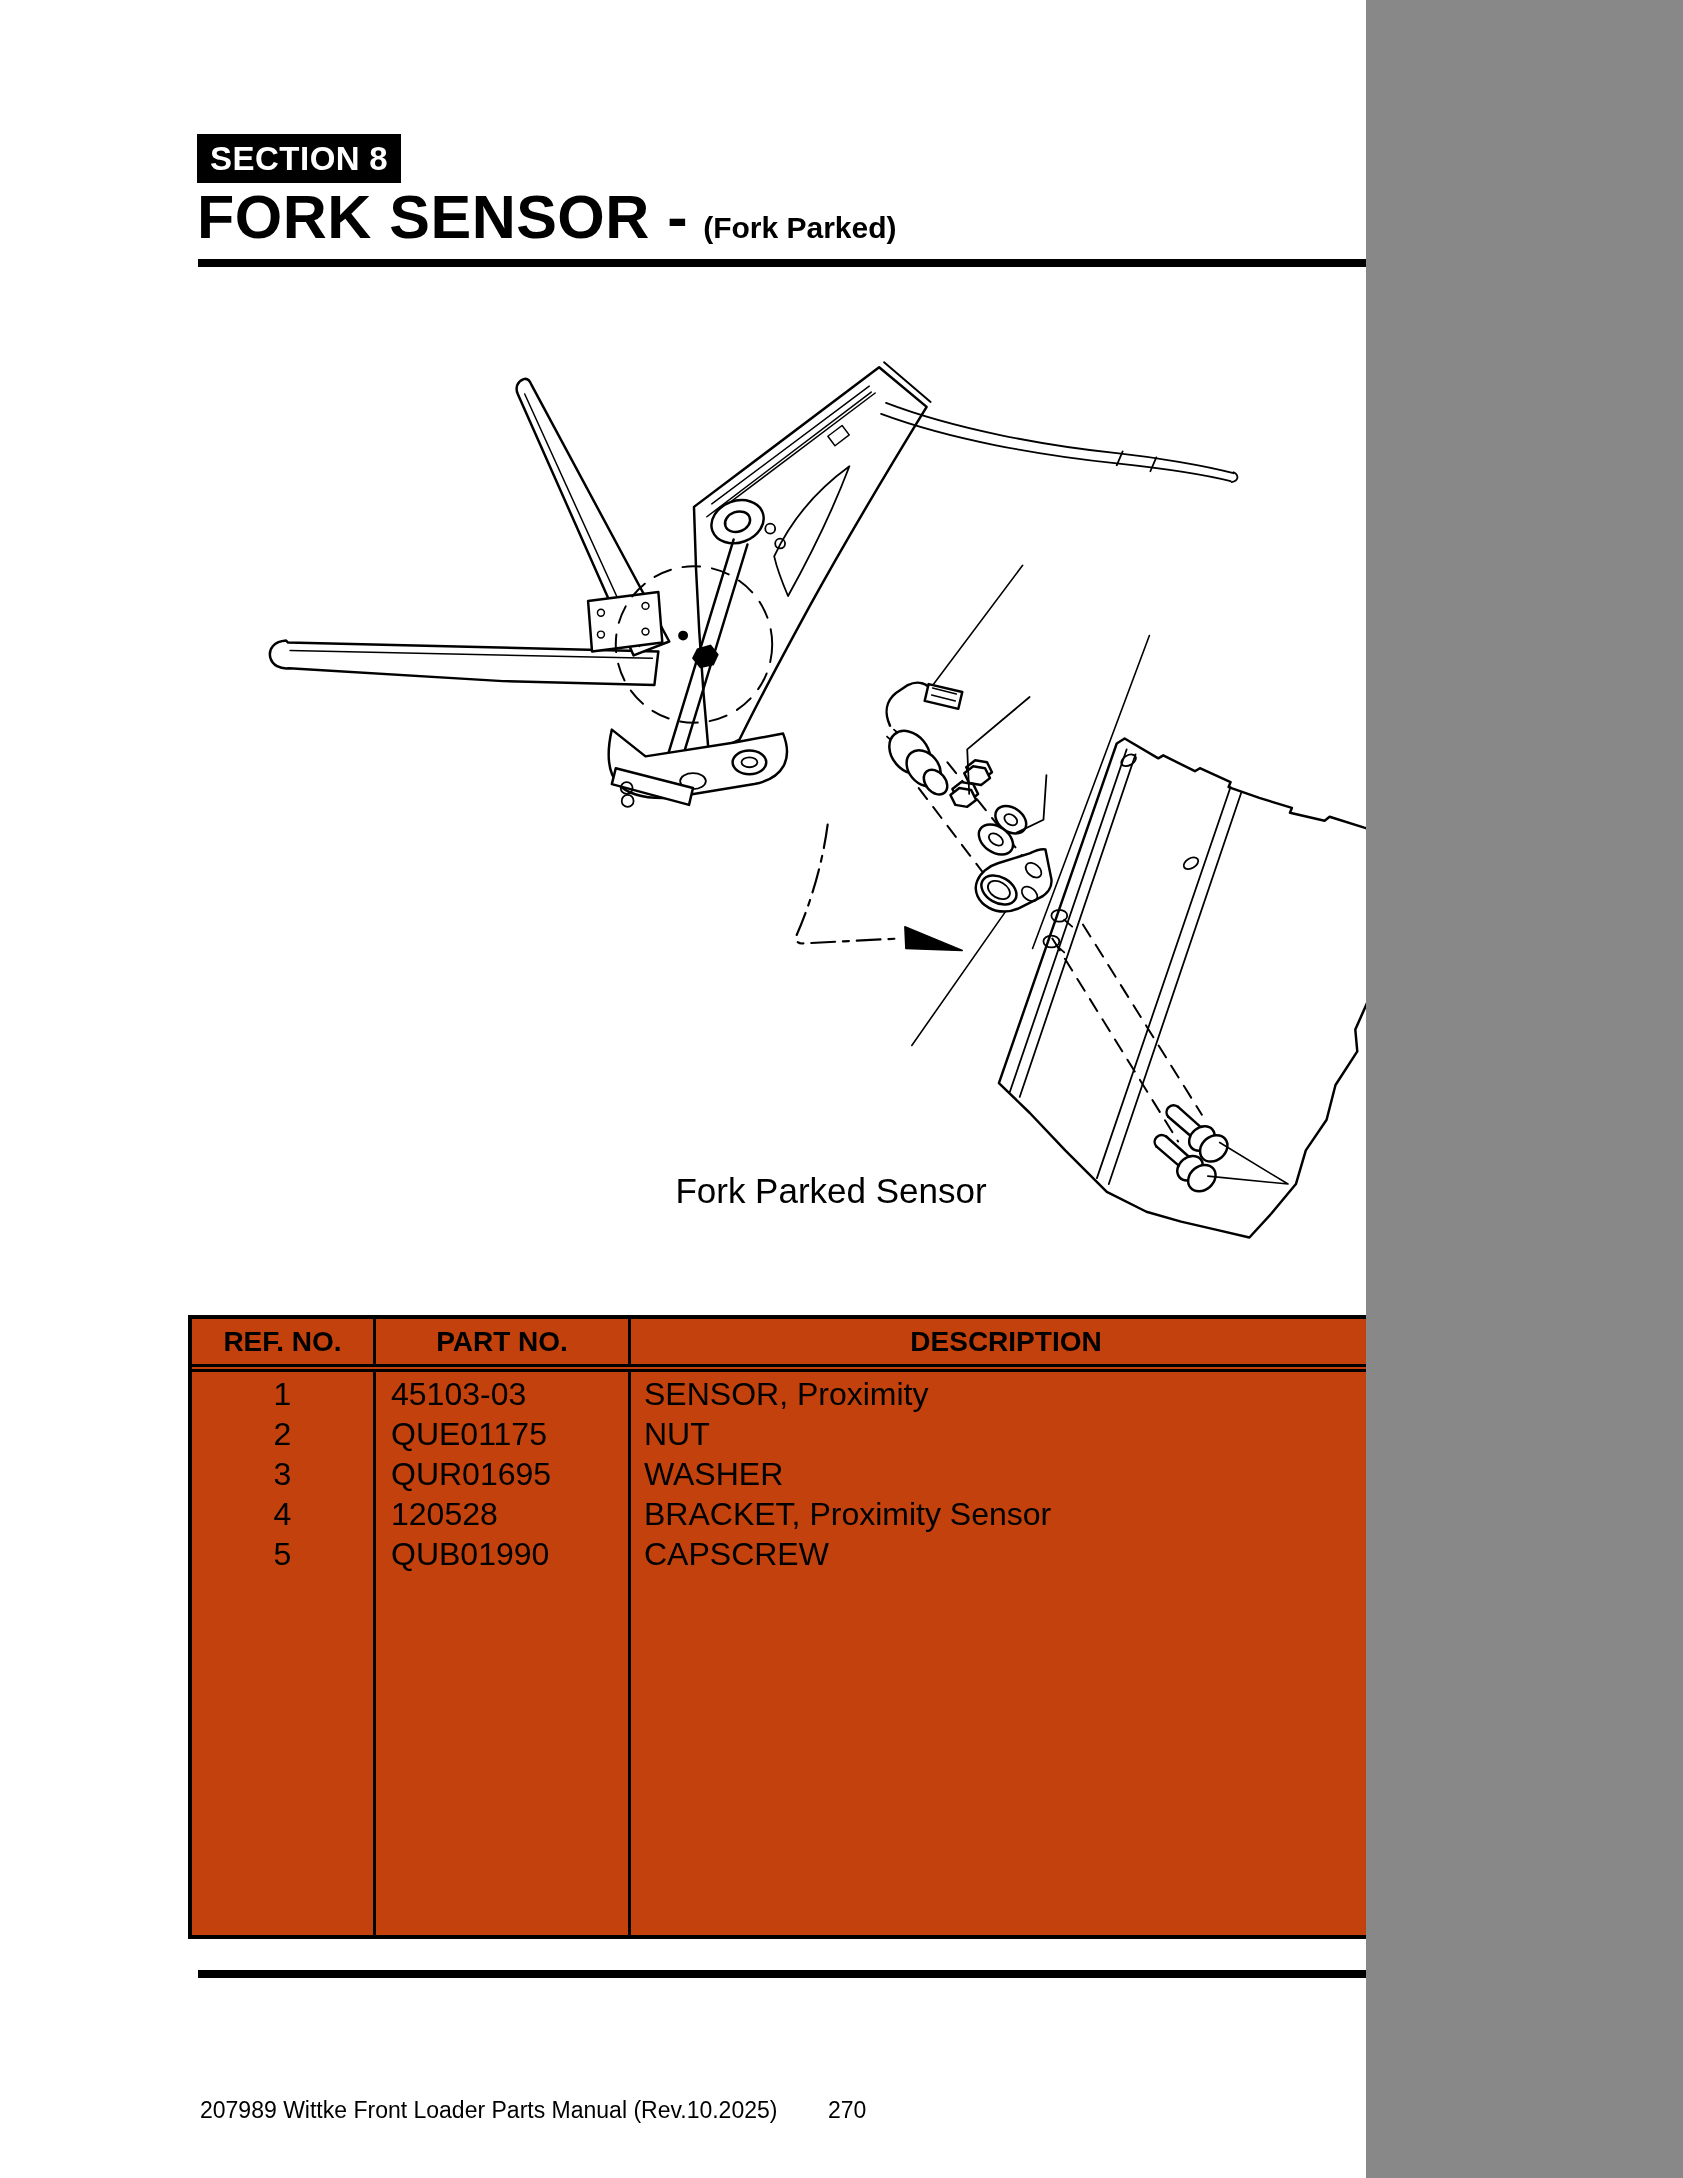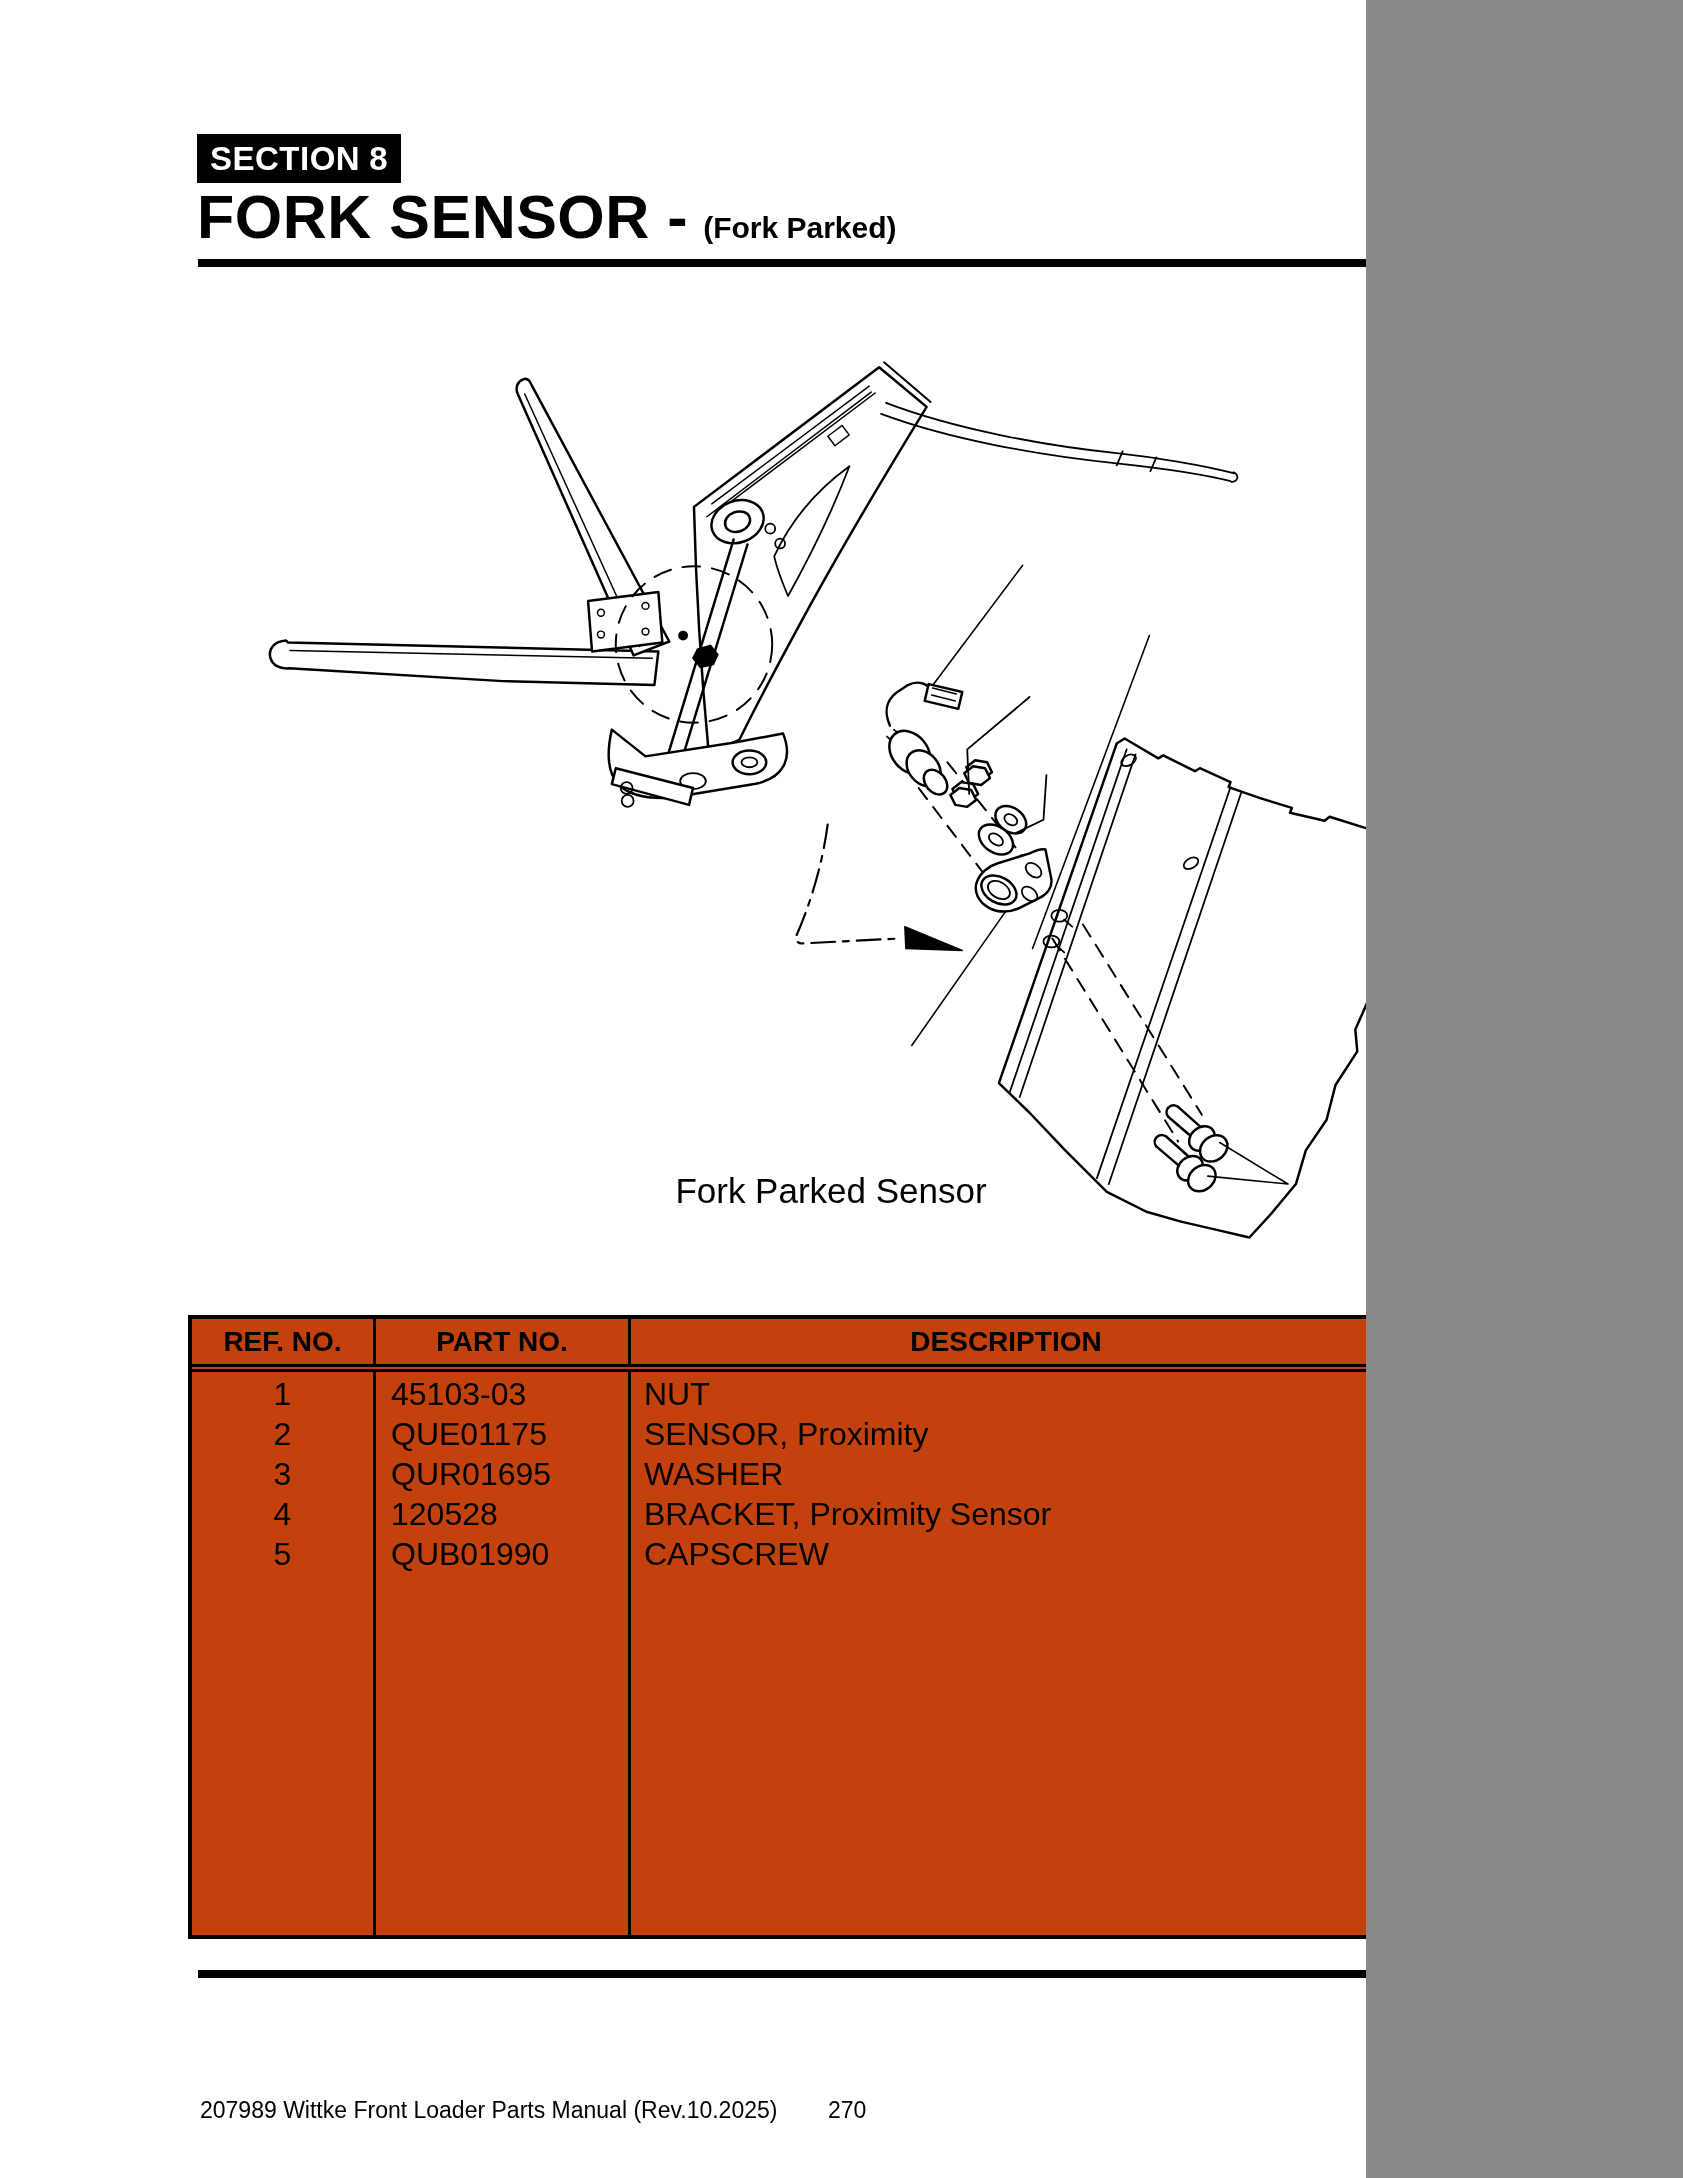--- a/index.html
+++ b/index.html
@@ -229,22 +229,22 @@
         <div class="cell">5</div>
       </div>
       <div class="tcol col-part">
         <div class="cell">45103-03</div>
         <div class="cell">QUE01175</div>
         <div class="cell">QUR01695</div>
         <div class="cell">120528</div>
         <div class="cell">QUB01990</div>
       </div>
       <div class="tcol col-desc">
+        <div class="cell">SENSOR, Proximity</div>
         <div class="cell">NUT</div>
-        <div class="cell">SENSOR, Proximity</div>
         <div class="cell">WASHER</div>
         <div class="cell">BRACKET, Proximity Sensor</div>
         <div class="cell">CAPSCREW</div>
       </div>
       <div class="tcol col-qty">
         <div class="cell">1</div>
         <div class="cell">2</div>
         <div class="cell">2</div>
         <div class="cell">1</div>
         <div class="cell">2</div>

